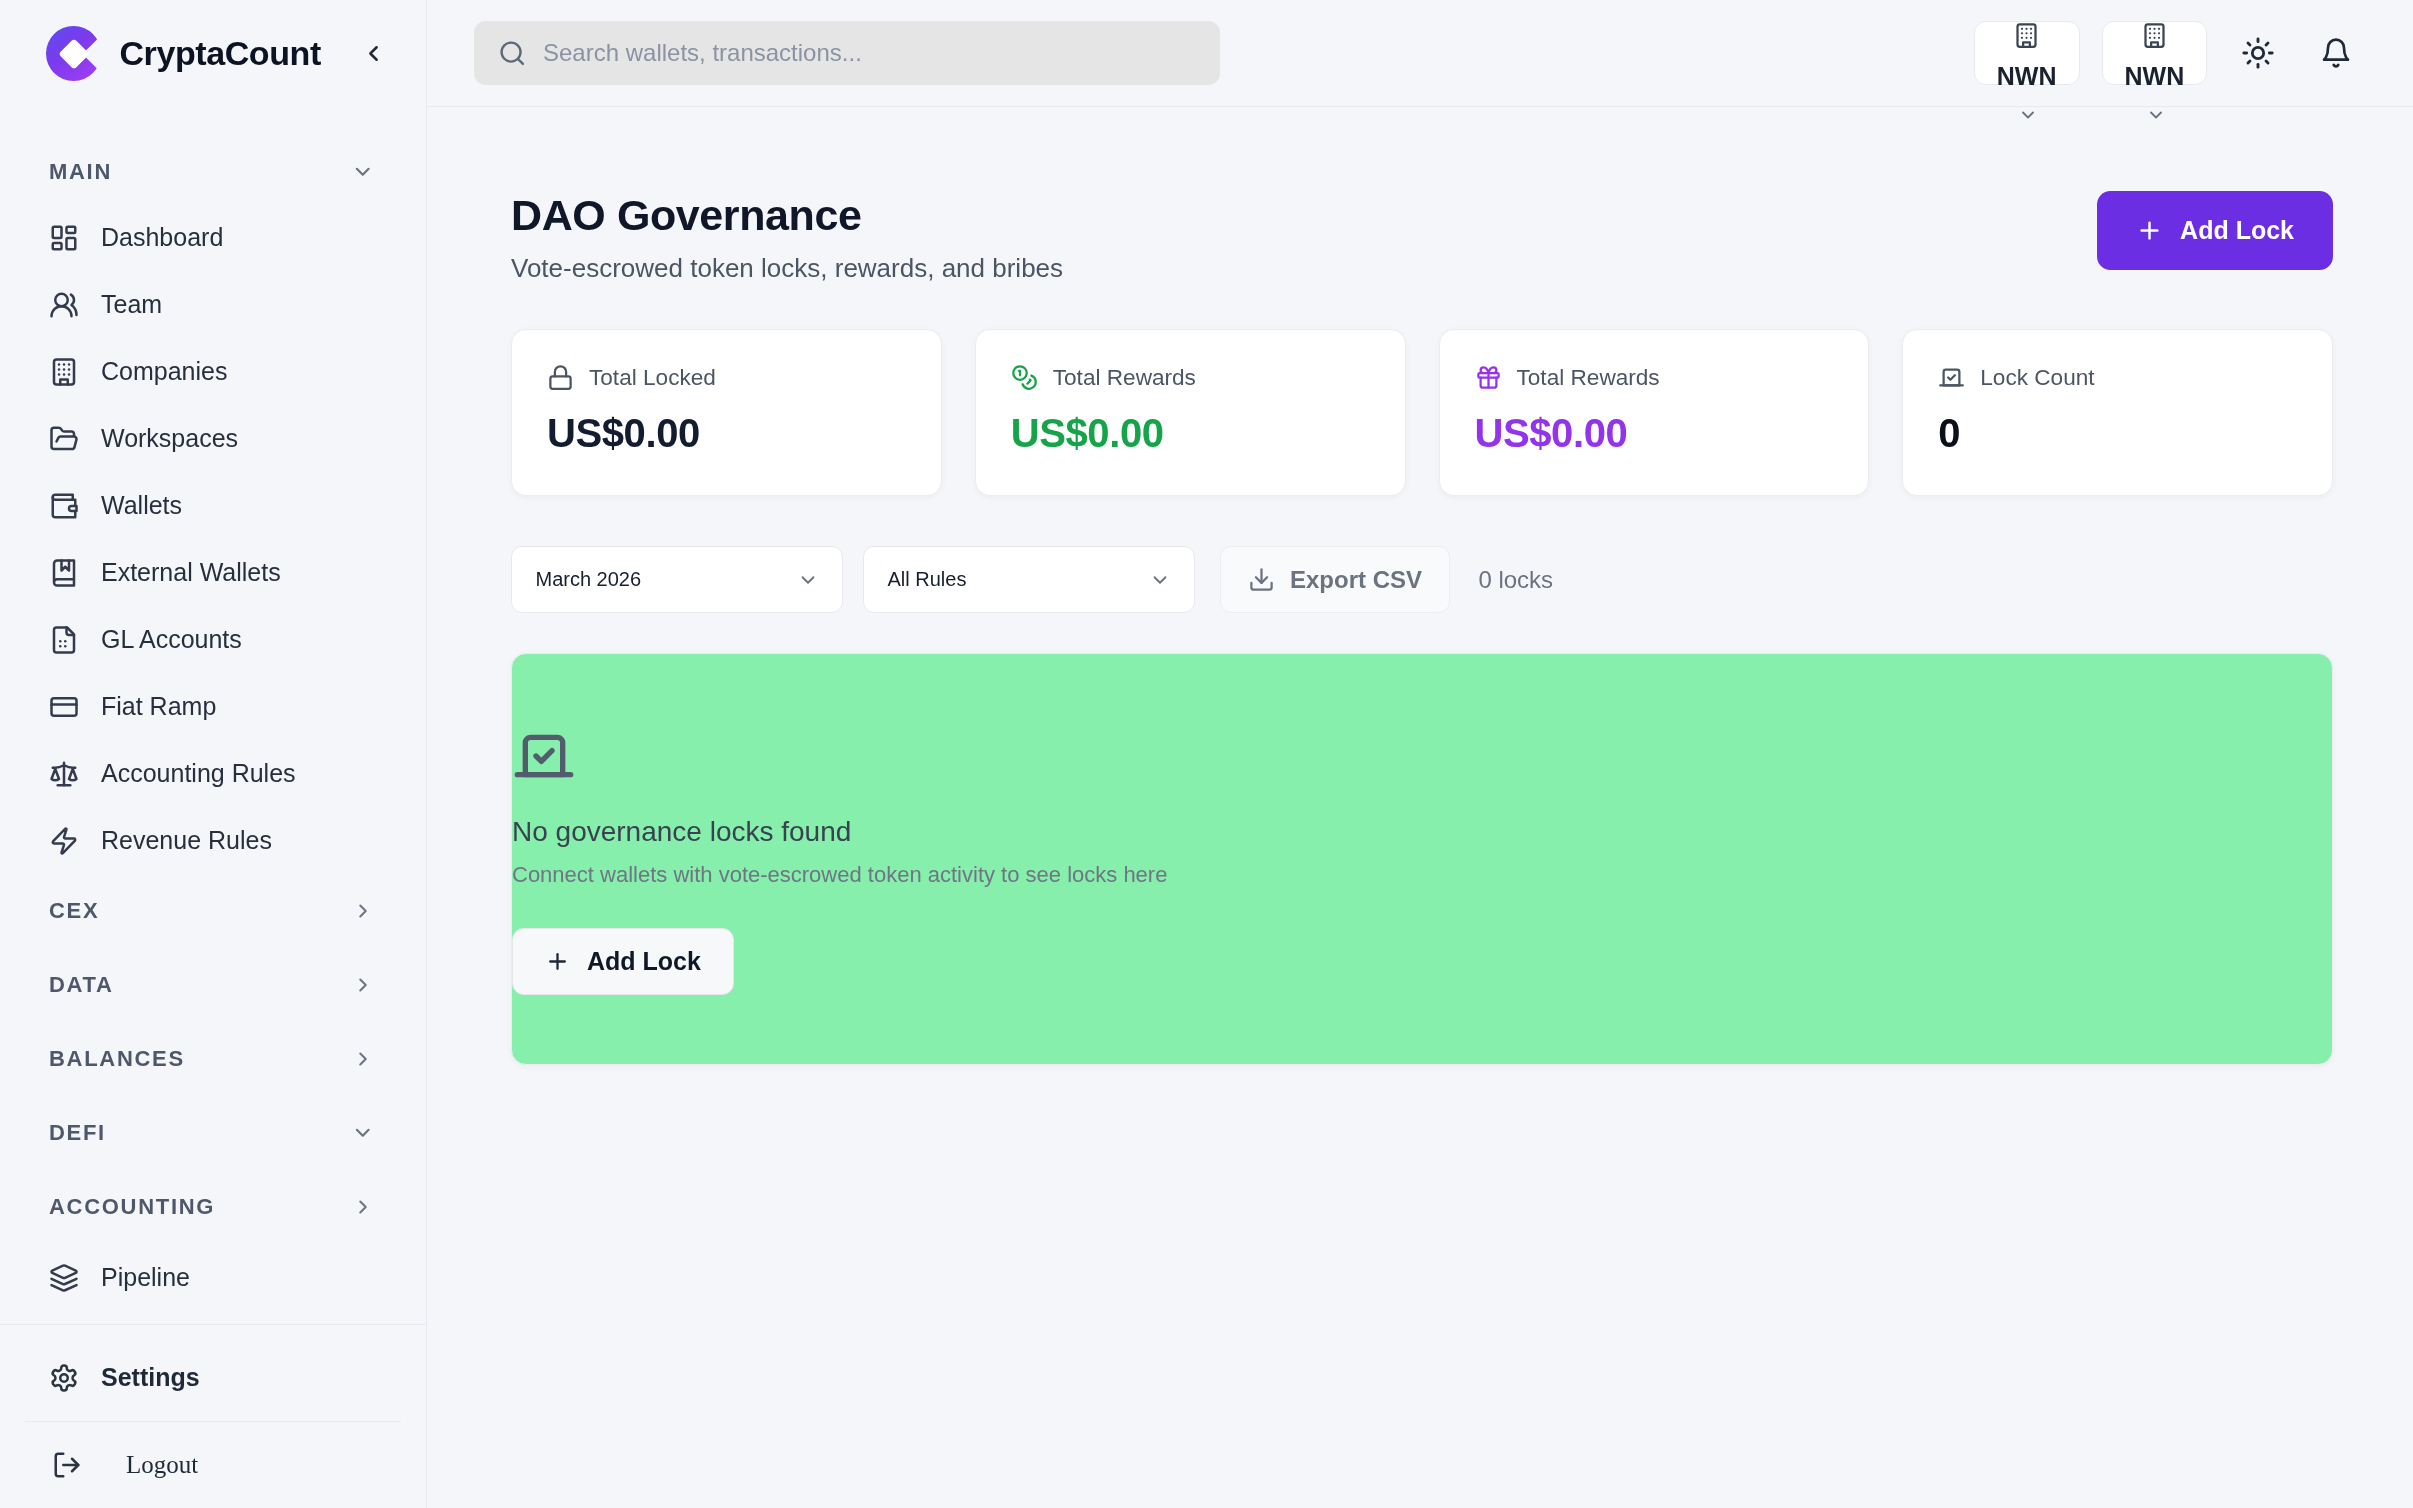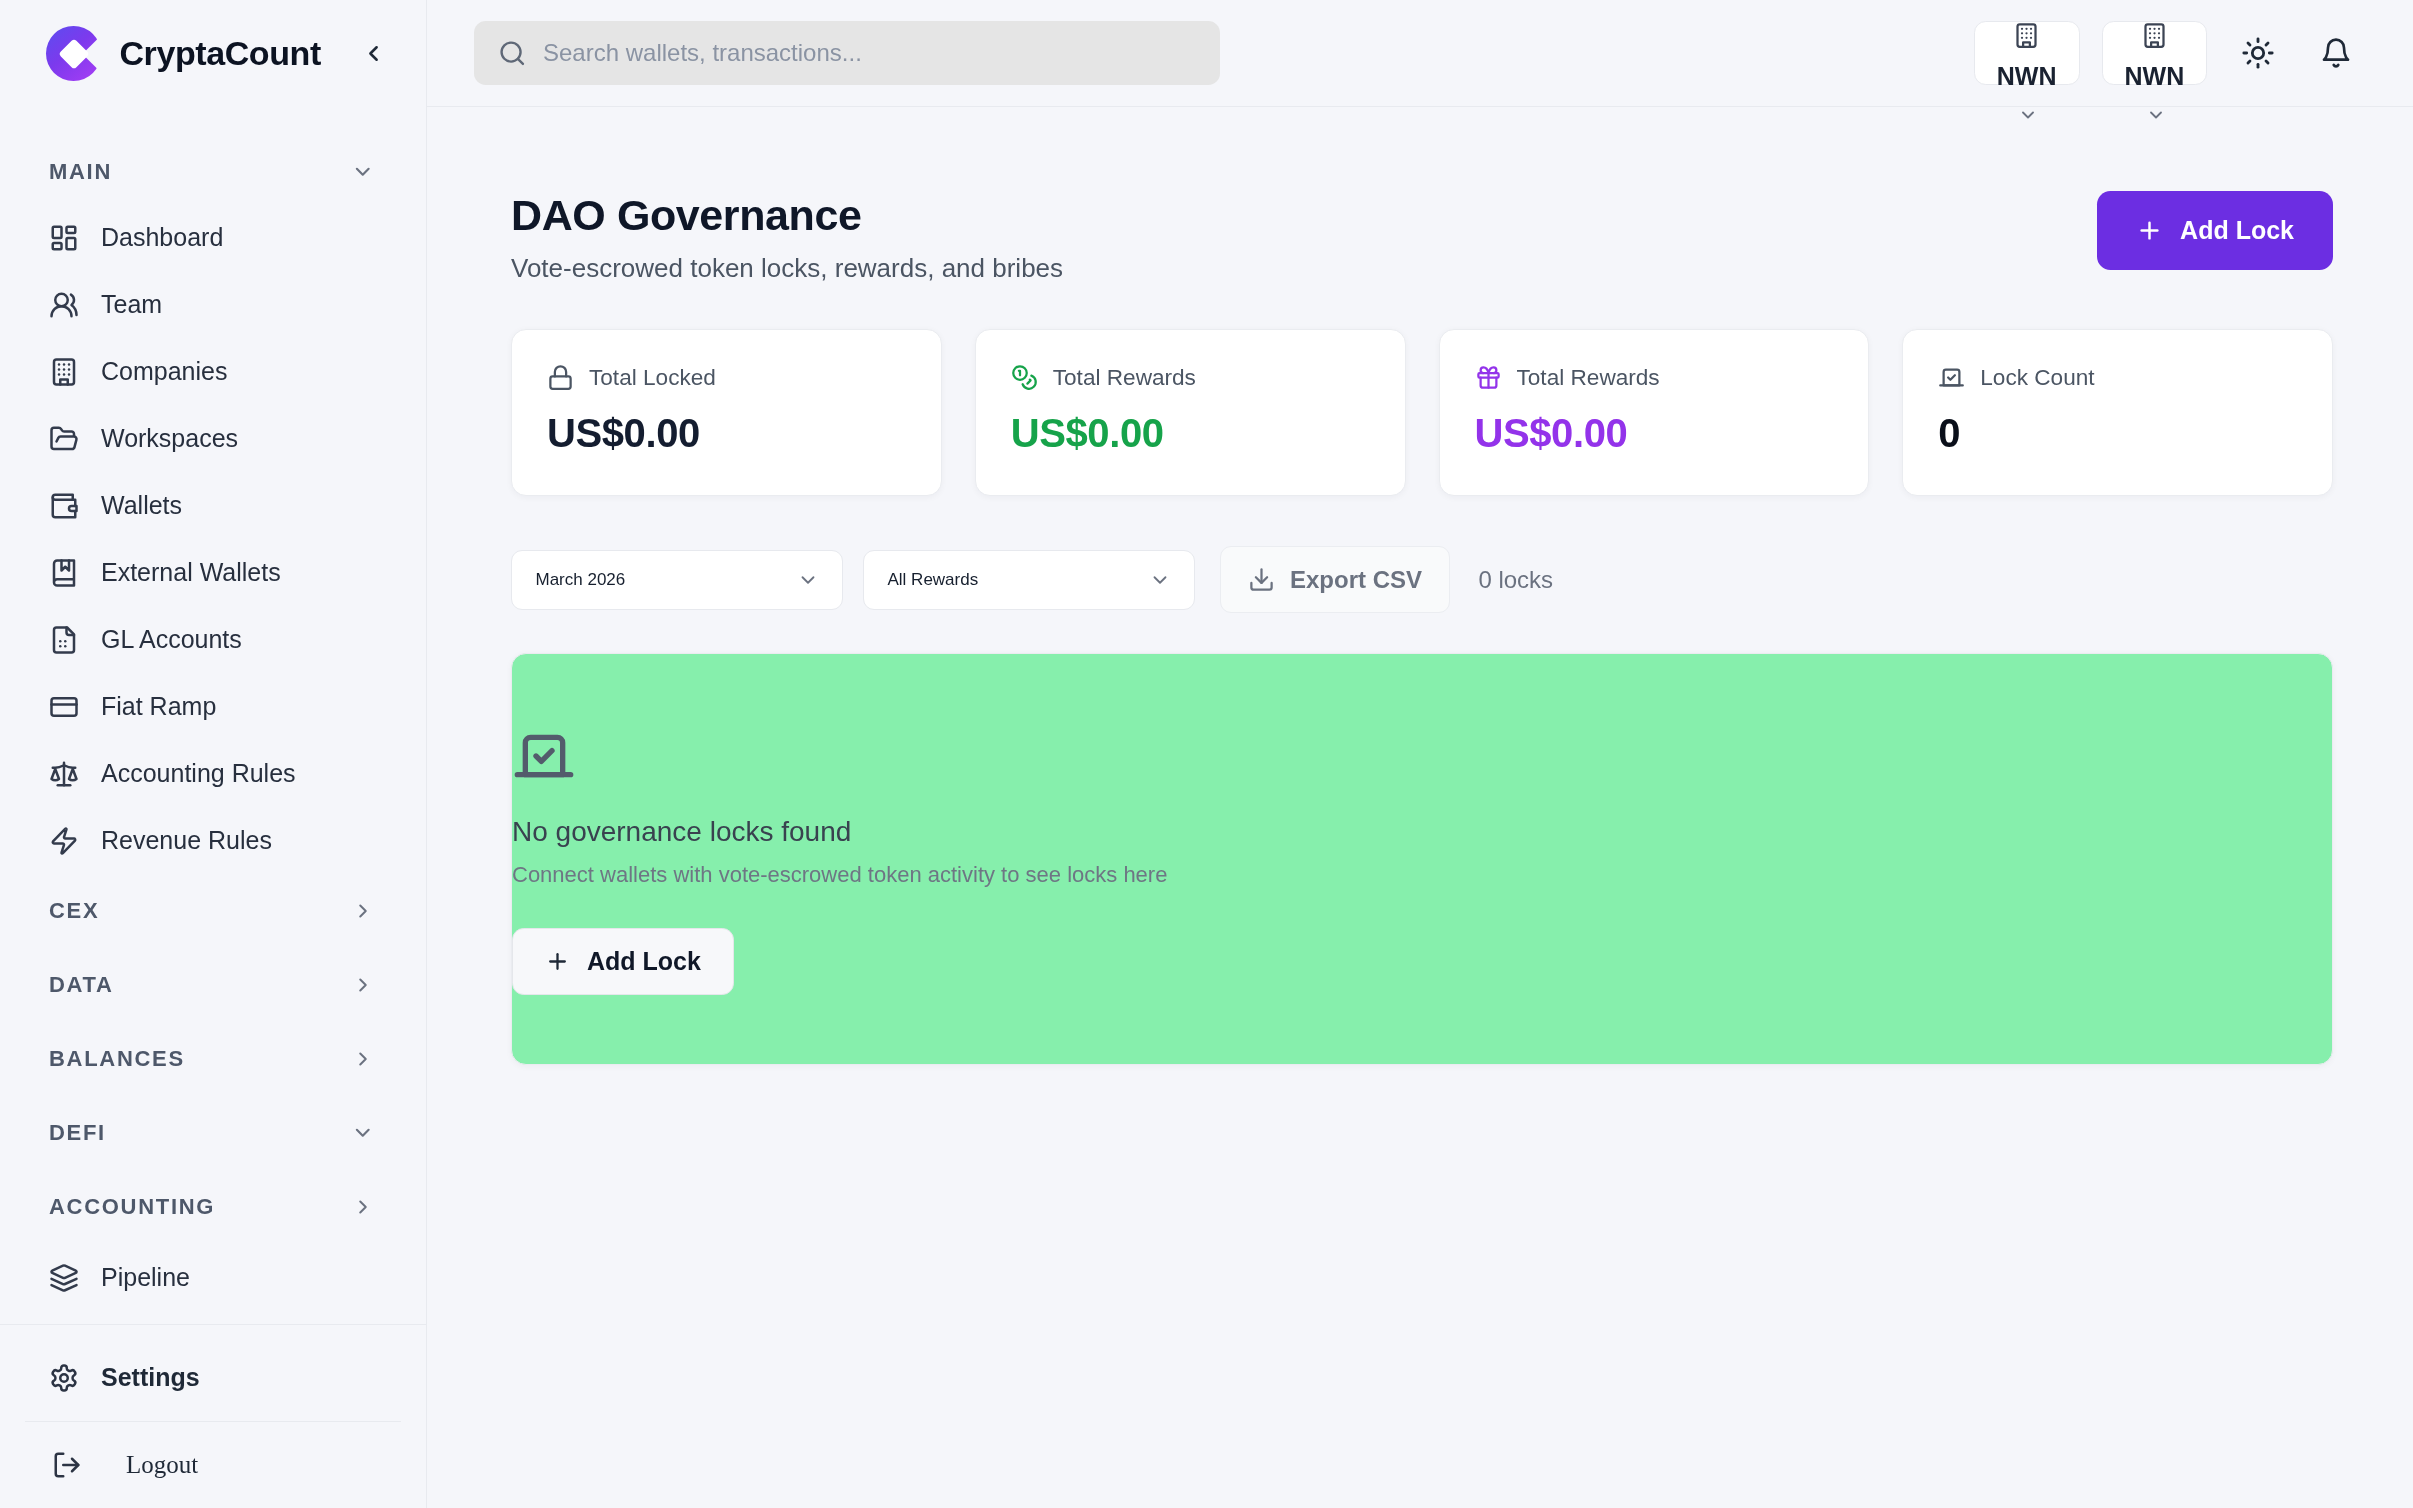--- a/index.html
+++ b/index.html
@@ -133,24 +133,24 @@
     background:#fff; border:1.7px solid #eaecf0; border-radius:15px;
     padding:34px 35px 39px;
     box-shadow:0 1.7px 6.7px rgba(16,24,40,.04);
   }
   .stat-label-row{ display:flex; align-items:center; gap:15px; font-size:22.6px; color:#4b5563; }
   .stat-label-row .sticon{ width:27px;height:27px; flex:none; }
   .stat-value{ margin-top:20px; font-size:40px; font-weight:800; letter-spacing:-0.4px; }
 
   .filters{ display:flex; align-items:center; gap:20px; margin-top:50px; }
   .select{
-    width:332px; height:60px;
+    width:332px; height:67px;
     background:#fff; border:1.7px solid #e7e9ee; border-radius:11px;
     display:flex; align-items:center; padding:0 23.5px;
-    font-size:17px; color:#161f2e; cursor:pointer;
+    font-size:20px; color:#161f2e; cursor:pointer;
   }
   .select .chev{ margin-left:auto; color:#6b7280; }
   .btn-export{
     height:67px; display:flex; align-items:center; gap:15px;
     background:#f9fafb; border:1.7px solid #ebedf1; border-radius:11px;
     padding:0 27px; font-family:inherit; font-size:24px; font-weight:600; color:#6b7280;
     cursor:pointer; margin-left:5px;
   }
   .btn-export .dicon{ width:27px;height:27px; }
   .locks-count{ font-size:24px; color:#6b7280; margin-left:8.4px; }
@@ -567,21 +567,21 @@
       <section class="filters">
         <div class="select">
           <span>March 2026</span>
           <span class="chev">
             <svg width="22" height="22" viewBox="0 0 24 24" fill="none" stroke="currentColor" stroke-width="2" stroke-linecap="round" stroke-linejoin="round">
                 <path d="m6 9 6 6 6-6"></path>
               </svg>
           </span>
         </div>
         <div class="select">
-          <span>All Rewards</span>
+          <span>All Rules</span>
           <span class="chev">
             <svg width="22" height="22" viewBox="0 0 24 24" fill="none" stroke="currentColor" stroke-width="2" stroke-linecap="round" stroke-linejoin="round">
                 <path d="m6 9 6 6 6-6"></path>
               </svg>
           </span>
         </div>
         <button class="btn-export">
           <span class="dicon">
             <svg width="27" height="27" viewBox="0 0 24 24" fill="none" stroke="currentColor" stroke-width="2" stroke-linecap="round" stroke-linejoin="round">
                 <path d="M12 15V3"></path>

